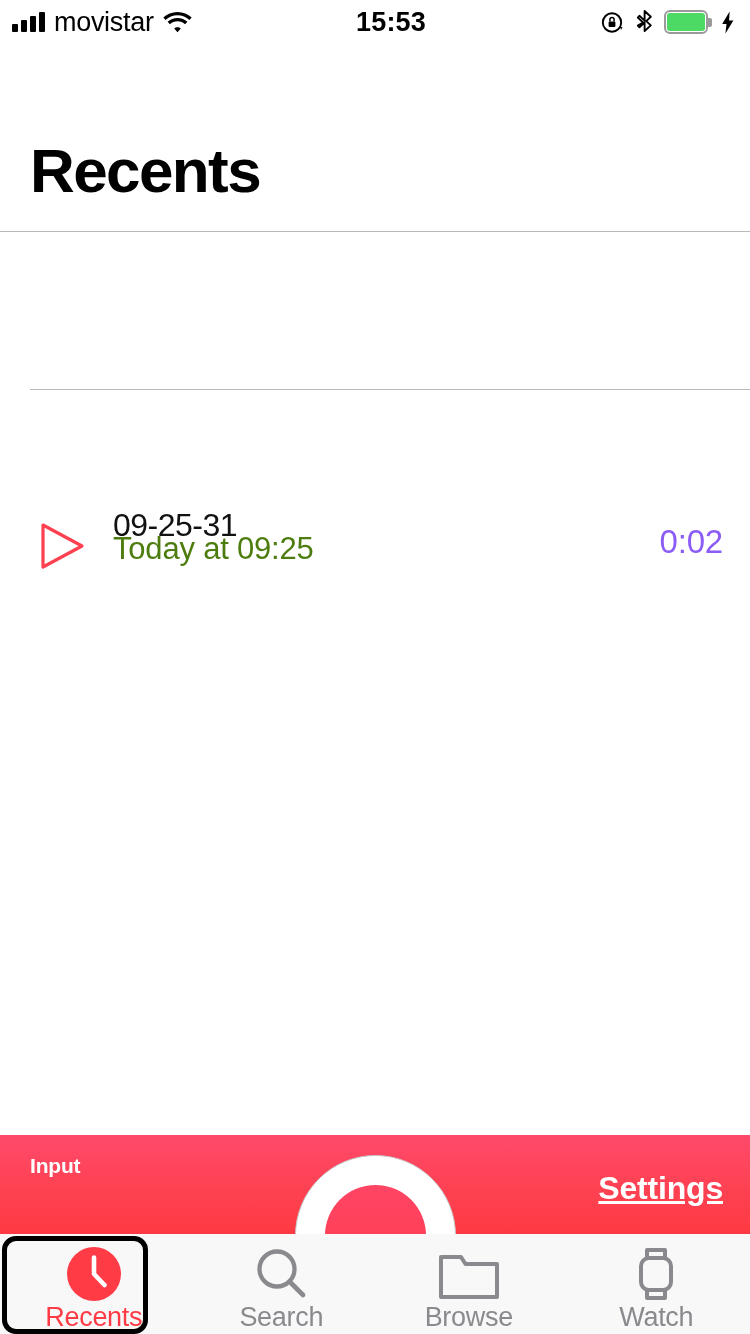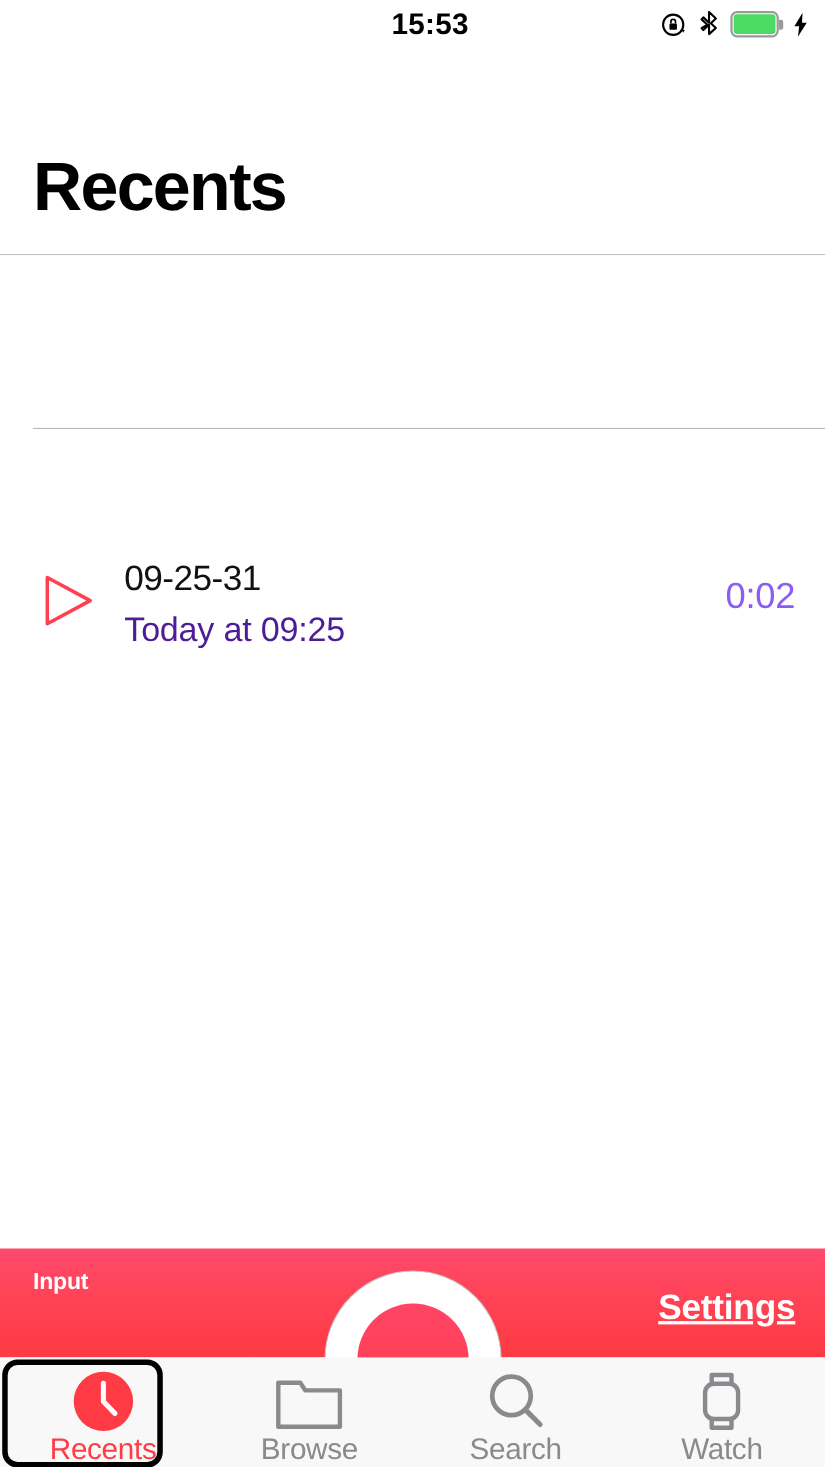--- a/index.html
+++ b/index.html
@@ -70,22 +70,22 @@
   .memo-row{
     position:absolute; left:0; top:232px; width:750px; height:157px;
     background:#fff;
   }
   .play-tri{ position:absolute; left:36px; top:288px; width:52px; height:52px; }
   .memo-title{
     position:absolute; left:113px; top:277px;
     font-size:32px; color:#111; letter-spacing:-0.5px; line-height:1;
   }
   .memo-sub{
-    position:absolute; left:113px; top:325px;
-    font-size:31px; color:#4c1d95; letter-spacing:-0.2px; line-height:1;
+    position:absolute; left:113px; top:301px;
+    font-size:31px; color:#4d7c0f; letter-spacing:-0.2px; line-height:1;
   }
   .memo-dur{
     position:absolute; right:27px; top:293px;
     font-size:33px; color:#8b5cf6; letter-spacing:-0.2px; line-height:1;
   }
 
   
   .input-bar{
     position:absolute; left:0; top:1135px; width:750px; height:99px;
     background:linear-gradient(180deg, #FF4A6D 0%, #FF4356 45%, #FD3A42 100%);
@@ -140,20 +140,36 @@
   .search-icon{ width:56px; height:56px; }
   .watch-icon{ width:46px; height:58px; }
 </style>
 </head>
 <body>
 
 <div id="screen">
 
   <div class="status-bar">
 
+    <div class="sb-left">
+      <span class="signal">
+        <i></i>
+          <i></i>
+          <i></i>
+          <i></i>
+      </span>
+      <span class="carrier">movistar</span>
+      <span class="wifi">
+        <svg viewBox="0 0 29 22" width="29" height="22">
+          <path d="M14.5 4.2c4.6 0 8.8 1.8 11.9 4.7l2.3-2.4C25.1 3 20.1 0.9 14.5 0.9S3.9 3 0.3 6.5l2.3 2.4C5.7 6 9.9 4.2 14.5 4.2z" fill="#000"></path>
+          <path d="M14.5 10.3c2.9 0 5.6 1.1 7.6 2.9l2.3-2.4c-2.6-2.4-6.1-3.8-9.9-3.8s-7.3 1.4-9.9 3.8l2.3 2.4c2-1.8 4.7-2.9 7.6-2.9z" fill="#000"></path>
+          <path d="M14.5 16.3c1.3 0 2.5 0.5 3.3 1.3l-3.3 3.6-3.3-3.6c0.8-0.8 2-1.3 3.3-1.3z" fill="#000"></path>
+        </svg>
+      </span>
+    </div>
 
     <div class="sb-center">
       <span class="clock-text">15:53</span>
     </div>
 
     <div class="sb-right">
       <span class="rot-lock">
         <svg viewBox="0 0 25 25" width="25" height="25">
           <circle cx="12" cy="12.5" r="9.2" fill="none" stroke="#000" stroke-width="1.9"></circle>
           <rect x="8.6" y="11.4" width="6.8" height="5.6" rx="1.1" fill="#000"></rect>
@@ -209,35 +225,35 @@
         <svg class="clock-icon" viewBox="0 0 58 58" width="58" height="58">
           <circle cx="29" cy="29" r="27" fill="#FF3B46"></circle>
           <path d="M29 12.5 V29 L39.5 40" fill="none" stroke="#fff" stroke-width="4.6" stroke-linecap="round" stroke-linejoin="round"></path>
         </svg>
       </span>
       <span class="lbl">Recents</span>
     </div>
 
     <div class="tab">
       <span class="glyph">
-        <svg class="folder-icon" viewBox="0 0 62 56" width="62" height="56">
-          <path d="M3 11 h20 l4.5 7 h31.5 a0 0 0 0 1 0 0 v33 a0 0 0 0 1 0 0 H3 a0 0 0 0 1 0 0 V11 z" fill="none" stroke="#8A8A8E" stroke-width="4" stroke-linejoin="round"></path>
-        </svg>
-      </span>
-      <span class="lbl">Browse</span>
-    </div>
-
-    <div class="tab">
-      <span class="glyph">
         <svg class="search-icon" viewBox="0 0 56 56" width="56" height="56">
           <circle cx="24" cy="23" r="17.5" fill="none" stroke="#8A8A8E" stroke-width="4.3"></circle>
           <line x1="36.5" y1="35.5" x2="50" y2="49" stroke="#8A8A8E" stroke-width="4.6" stroke-linecap="round"></line>
         </svg>
       </span>
       <span class="lbl">Search</span>
+    </div>
+
+    <div class="tab">
+      <span class="glyph">
+        <svg class="folder-icon" viewBox="0 0 62 56" width="62" height="56">
+          <path d="M3 11 h20 l4.5 7 h31.5 a0 0 0 0 1 0 0 v33 a0 0 0 0 1 0 0 H3 a0 0 0 0 1 0 0 V11 z" fill="none" stroke="#8A8A8E" stroke-width="4" stroke-linejoin="round"></path>
+        </svg>
+      </span>
+      <span class="lbl">Browse</span>
     </div>
 
     <div class="tab">
       <span class="glyph">
         <svg class="watch-icon" viewBox="0 0 46 58" width="46" height="58">
           <rect x="8" y="13" width="30" height="32" rx="8" fill="none" stroke="#8A8A8E" stroke-width="4"></rect>
           <path d="M14 13 V5 h18 v8" fill="none" stroke="#8A8A8E" stroke-width="4" stroke-linejoin="round"></path>
           <path d="M14 45 v8 h18 v-8" fill="none" stroke="#8A8A8E" stroke-width="4" stroke-linejoin="round"></path>
         </svg>
       </span>

